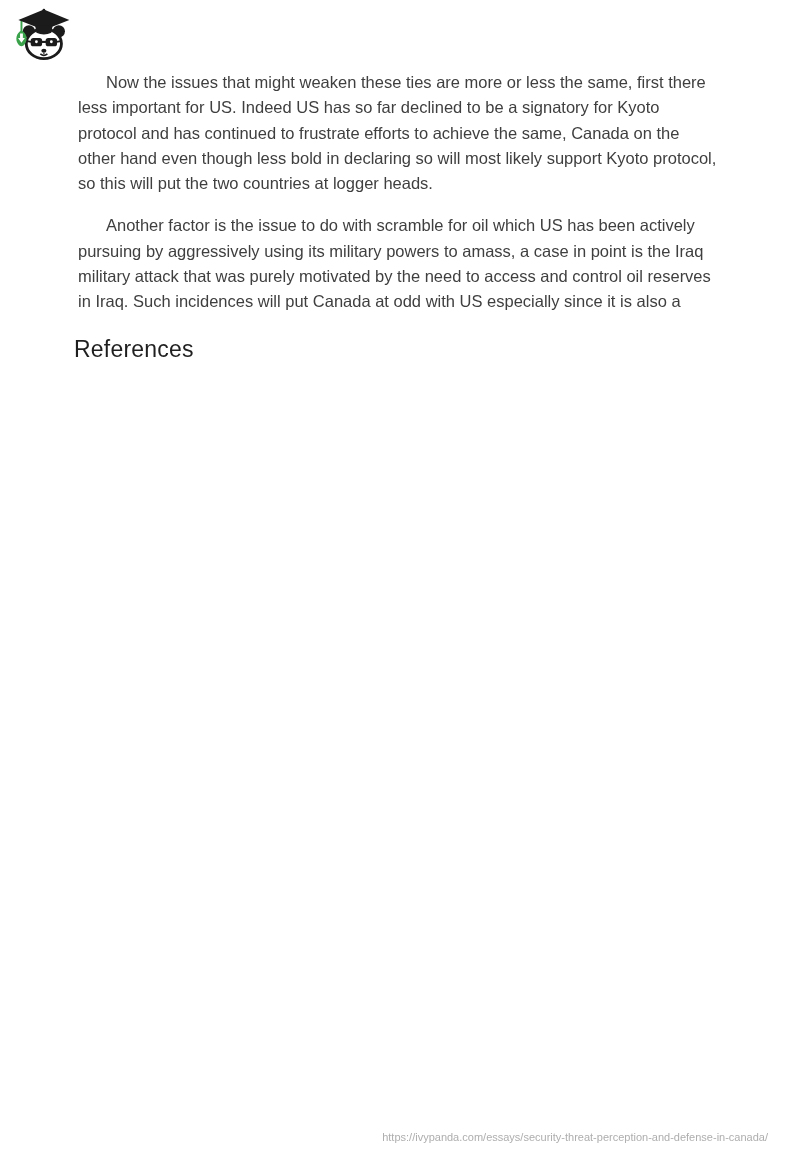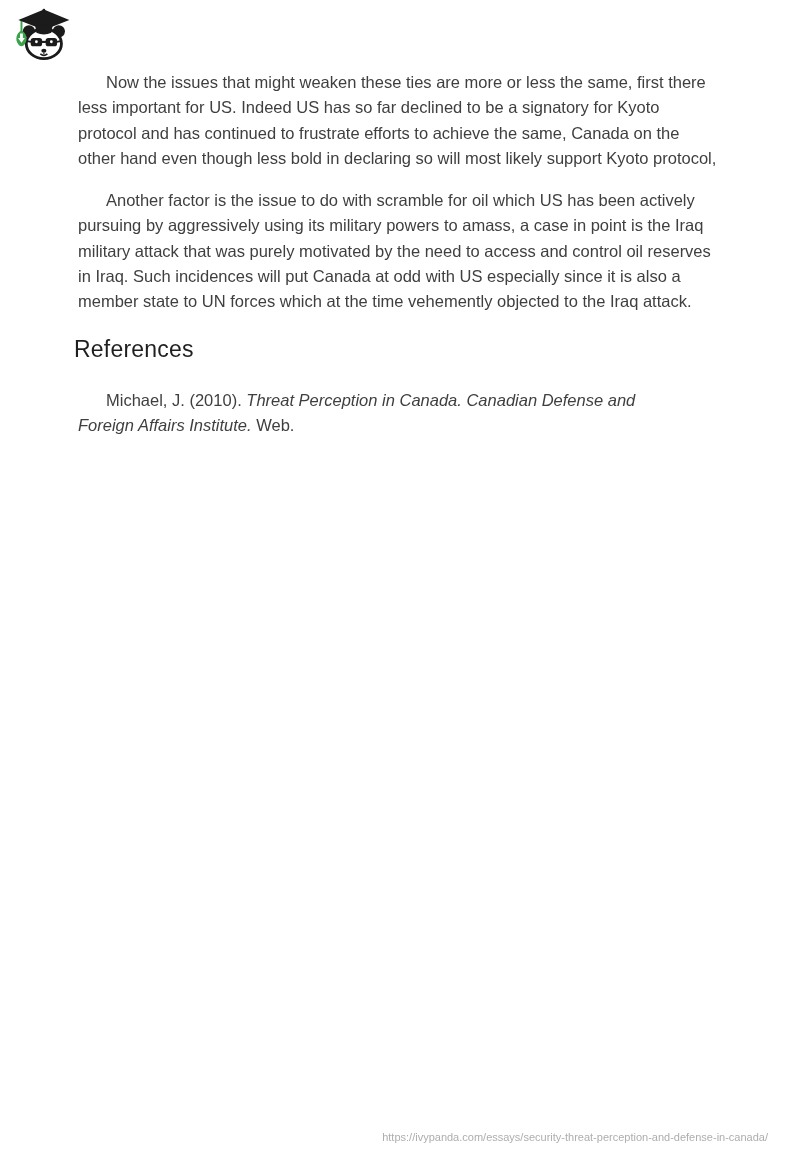--- a/index.html
+++ b/index.html
@@ -113,33 +113,29 @@
     </a>
   </header>
 
   <main class="content">
     <div id="paragraphs">
         <p class="para">
           <span class="line indent">Now the issues that might weaken these ties are more or less the same, first there</span>
           <span class="line">less important for US. Indeed US has so far declined to be a signatory for Kyoto</span>
           <span class="line">protocol and has continued to frustrate efforts to achieve the same, Canada on the</span>
           <span class="line">other hand even though less bold in declaring so will most likely support Kyoto protocol,</span>
+          <span class="line">so this will put the two countries at logger heads.</span>
         </p>
         <p class="para">
           <span class="line indent">Another factor is the issue to do with scramble for oil which US has been actively</span>
           <span class="line">pursuing by aggressively using its military powers to amass, a case in point is the Iraq</span>
           <span class="line">military attack that was purely motivated by the need to access and control oil reserves</span>
           <span class="line">in Iraq. Such incidences will put Canada at odd with US especially since it is also a</span>
-          <span class="line">member state to UN forces which at the time vehemently objected to the Iraq attack.</span>
         </p>
       </div>
     <h2 class="refs-heading">References</h2>
     <div id="reference-list">
-        <p class="para">
-          <span class="line indent"><span>Michael, J. (2010). </span><em>Threat Perception in Canada. Canadian Defense and</em></span>
-          <span class="line"><em>Foreign Affairs Institute.</em><span> Web.</span></span>
-        </p>
       </div>
   </main>
 
   <div class="source-url">https://ivypanda.com/essays/security-threat-perception-and-defense-in-canada/</div>
 
 </div>
 
 </body></html>

